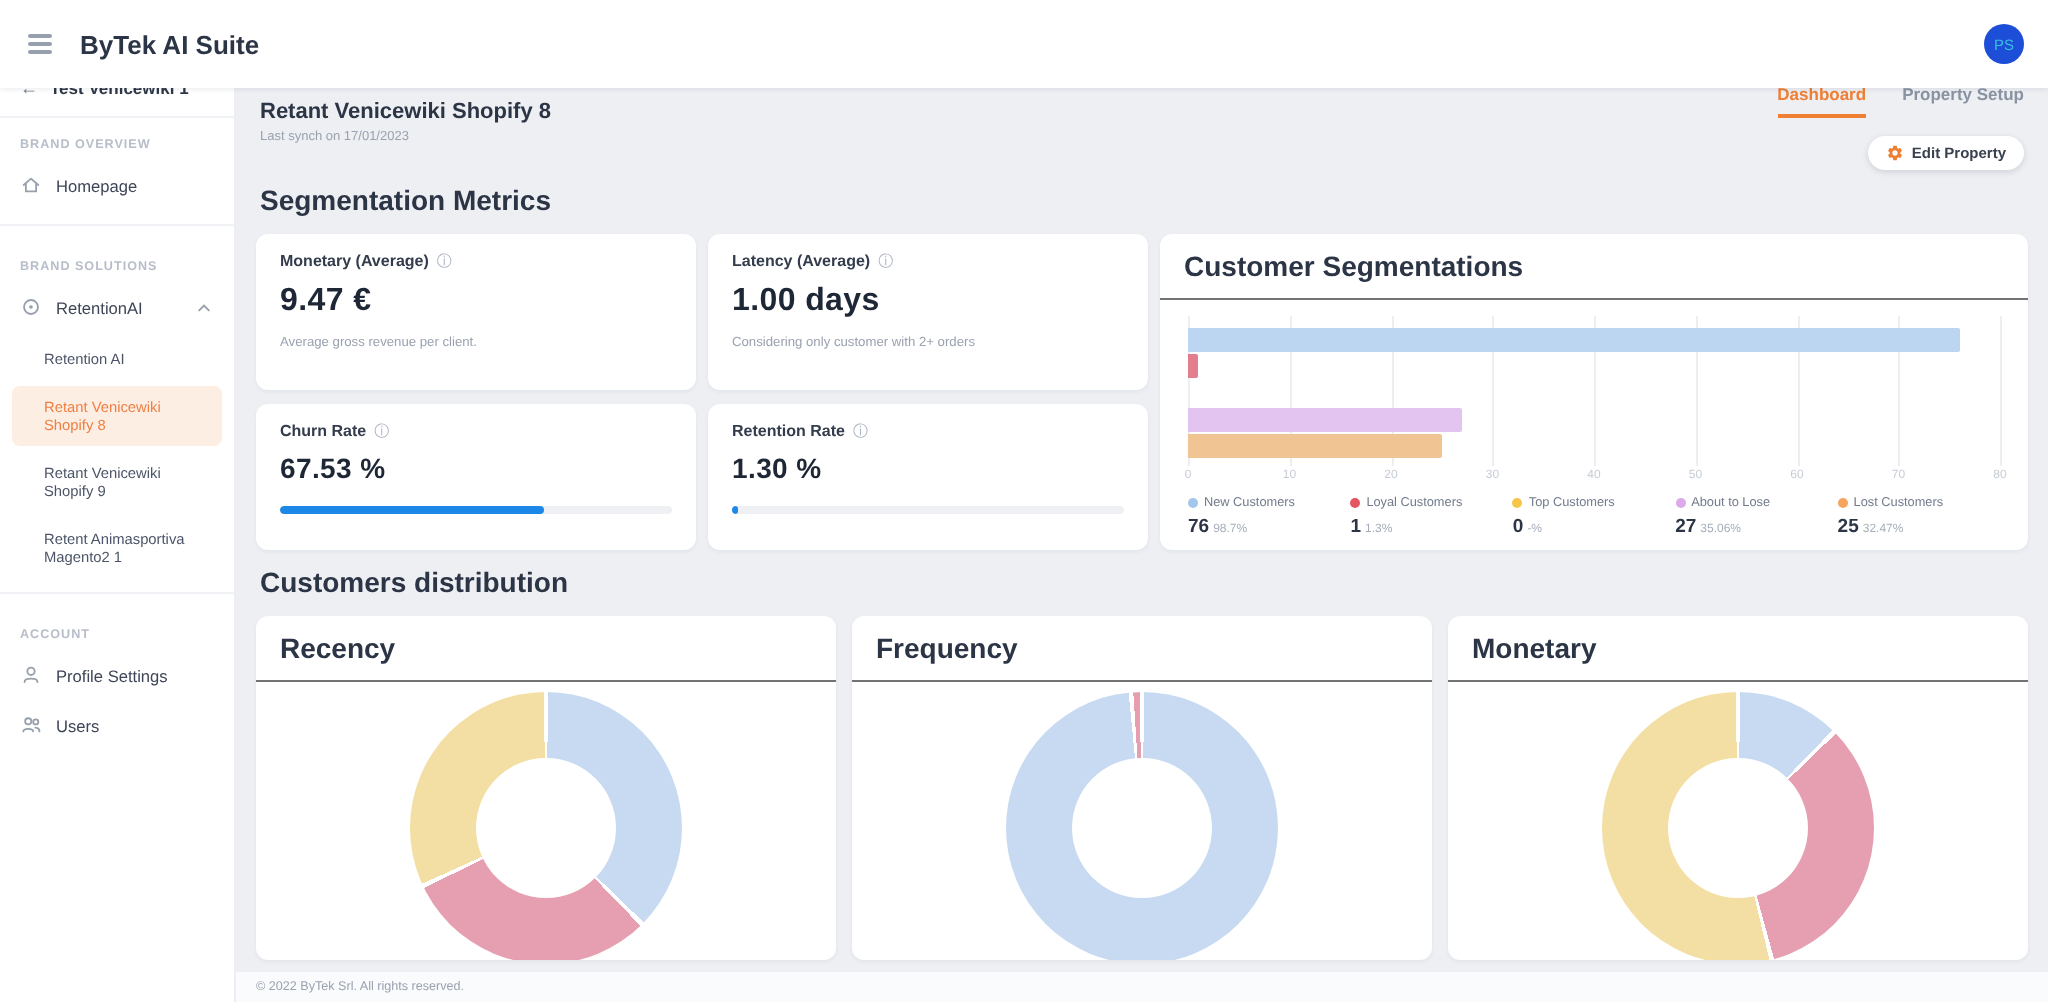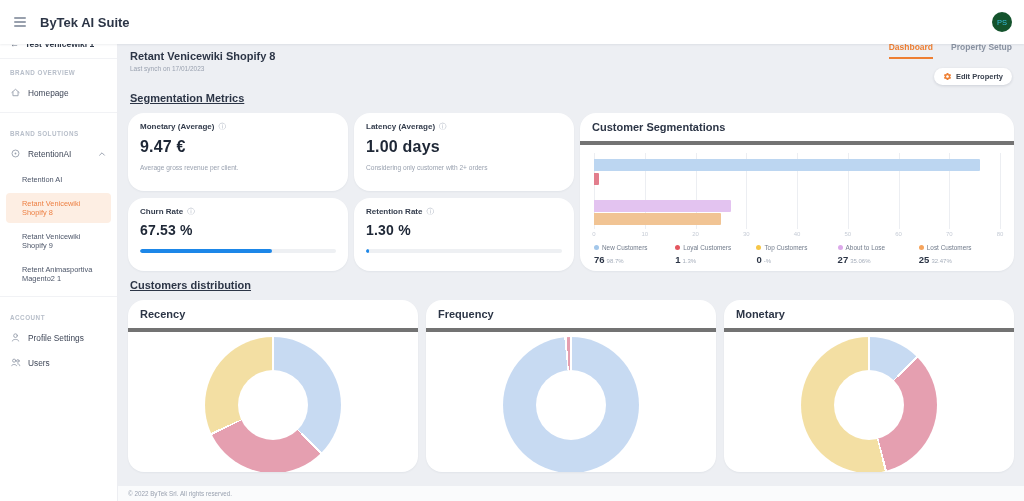--- a/index.html
+++ b/index.html
@@ -5,21 +5,21 @@
   html,body{margin:0;padding:0;background:#fff;}
   .app{width:1024px;height:501px;position:relative;overflow:hidden;background:#fff;
        font-family:"Liberation Sans","DejaVu Sans",sans-serif;-webkit-font-smoothing:antialiased;}
 
   
   .topbar{position:absolute;top:0;left:0;right:0;height:44px;background:#fff;display:flex;
           align-items:center;padding:0 12px;z-index:6;box-shadow:0 1px 2px rgba(20,30,50,.07);}
   .hamburger{width:12px;display:flex;flex-direction:column;gap:2.5px;margin:0 14px 0 2px;cursor:pointer;}
   .hamburger span{height:1.5px;background:#98a0ad;border-radius:1px;}
   .app-title{font-size:13px;font-weight:700;color:#2c3546;}
-  .avatar{margin-left:auto;width:20px;height:20px;border-radius:50%;background:#14532d;color:#38bedf;
+  .avatar{margin-left:auto;width:20px;height:20px;border-radius:50%;background:#1d4ed8;color:#38bedf;
           font-size:7.5px;font-weight:400;display:flex;align-items:center;justify-content:center;cursor:pointer;}
 
   
   .sidebar{position:absolute;top:30px;left:0;bottom:0;width:118px;background:#fff;
            border-right:1px solid #edeef2;z-index:5;box-sizing:border-box;}
   .side-back{display:flex;align-items:center;gap:6px;padding:9px 10px;border-bottom:1px solid #f1f2f5;
              font-size:8.5px;font-weight:700;color:#2f3847;cursor:pointer;}
   .back-arrow{color:#707a89;font-size:9px;line-height:1;}
   .side-section-label{padding:10px 10px 4px;font-size:6.3px;font-weight:700;letter-spacing:.5px;color:#b7bec9;}
   .side-item{display:flex;align-items:center;gap:7px;padding:7px 10px;font-size:8.3px;color:#3e4657;cursor:pointer;}
@@ -34,37 +34,37 @@
   .page-head{position:relative;height:60px;}
   .title-block{position:absolute;left:2px;top:20px;}
   .page-title{font-size:11px;font-weight:700;color:#2c3546;}
   .page-sub{font-size:6.5px;color:#9aa2b0;margin-top:3px;}
   .tabs{position:absolute;right:2px;top:12px;display:flex;gap:18px;}
   .tab{font-size:8.5px;font-weight:700;color:#8a93a2;padding-bottom:5px;border-bottom:2px solid transparent;cursor:pointer;}
   .tab.active{color:#ee7f33;border-bottom-color:#ee7f33;}
   .edit-btn{position:absolute;right:2px;top:38px;display:flex;align-items:center;gap:4px;background:#fff;
             border:none;border-radius:10px;padding:4px 9px;font-size:7.5px;font-weight:700;color:#39414f;
             box-shadow:0 1px 3px rgba(20,30,50,.14);cursor:pointer;font-family:inherit;}
-  .section-heading{font-size:11px;font-weight:700;color:#2c3546;margin:2px 2px 9px;text-decoration:underline;}
+  .section-heading{font-size:14px;font-weight:700;color:#2c3546;margin:2px 2px 9px;}
   .section-heading.dist{margin-top:8px;}
 
-  .card{background:#fff;border-radius:16px;box-shadow:0 1px 2px rgba(25,35,55,.05);box-sizing:border-box;}
+  .card{background:#fff;border-radius:6px;box-shadow:0 1px 2px rgba(25,35,55,.05);box-sizing:border-box;}
   .metrics-grid{display:grid;grid-template-columns:220px 220px 1fr;grid-template-rows:78px 73px;gap:7px 6px;}
   .metric-card{padding:9px 12px;}
   .metric-title-row{display:flex;align-items:center;gap:4px;}
   .metric-title{font-size:8px;font-weight:700;color:#333c4c;}
   .info-ico{font-size:7.5px;color:#aab2bf;cursor:pointer;line-height:1;}
   .metric-value{font-size:16px;font-weight:700;color:#1e2736;margin-top:7px;letter-spacing:.2px;}
   .metric-card.rate .metric-value{font-size:14px;margin-top:6px;}
   .metric-sub{font-size:6.6px;color:#9aa2b0;margin-top:8px;}
   .progress{height:4px;border-radius:2px;background:#eef0f3;margin-top:11px;overflow:hidden;}
   .progress-fill{height:100%;border-radius:2px;min-width:3px;}
 
   .seg-card{grid-column:3;grid-row:1/3;display:flex;flex-direction:column;}
-  .card-head{padding:8px 12px;font-size:11px;font-weight:700;color:#2c3546;border-bottom:4px solid #737373;}
+  .card-head{padding:8px 12px;font-size:14px;font-weight:700;color:#2c3546;border-bottom:1px solid #737373;}
   .chart-wrap{flex:1;padding:8px 14px 4px;display:flex;flex-direction:column;min-height:0;}
   .plot{position:relative;flex:1;}
   .gridline{position:absolute;top:0;bottom:0;width:1px;background:#eceef2;}
   .rows{position:absolute;left:0;right:0;top:6px;bottom:4px;display:flex;flex-direction:column;justify-content:space-between;}
   .bar-row{height:12px;display:flex;}
   .bar{height:100%;border-radius:0 1px 1px 0;}
   .xticks{position:relative;height:8px;margin-top:2px;}
   .xtick{position:absolute;transform:translateX(-50%);font-size:6px;color:#c6ccd6;top:0;}
   .legend{display:grid;grid-template-columns:repeat(5,1fr);margin-top:5px;padding-bottom:2px;}
   .legend-item{cursor:pointer;}

